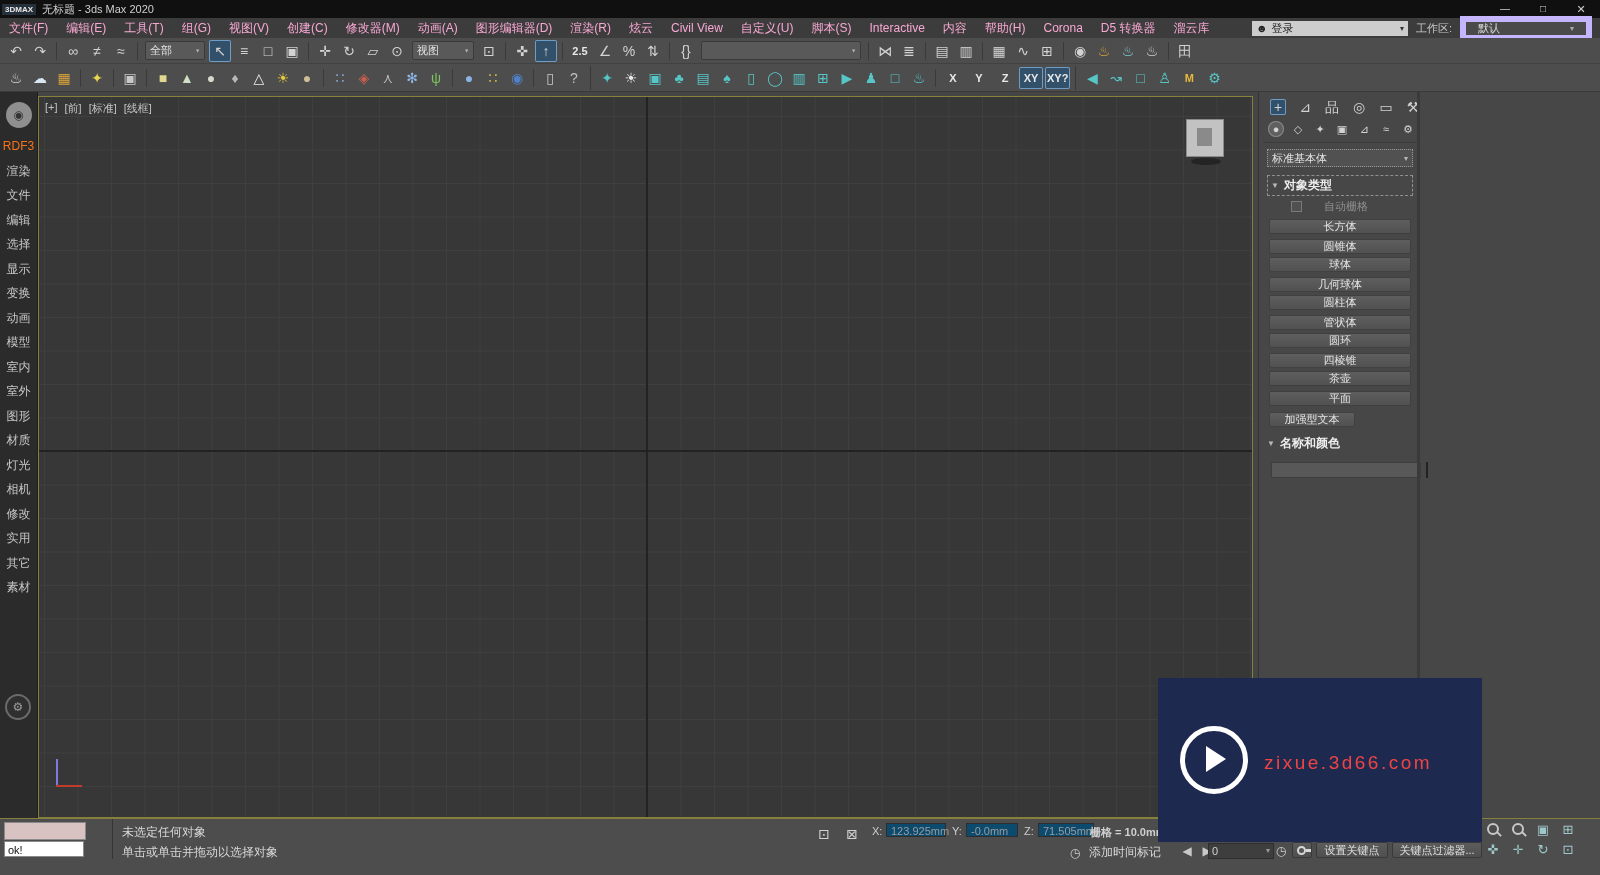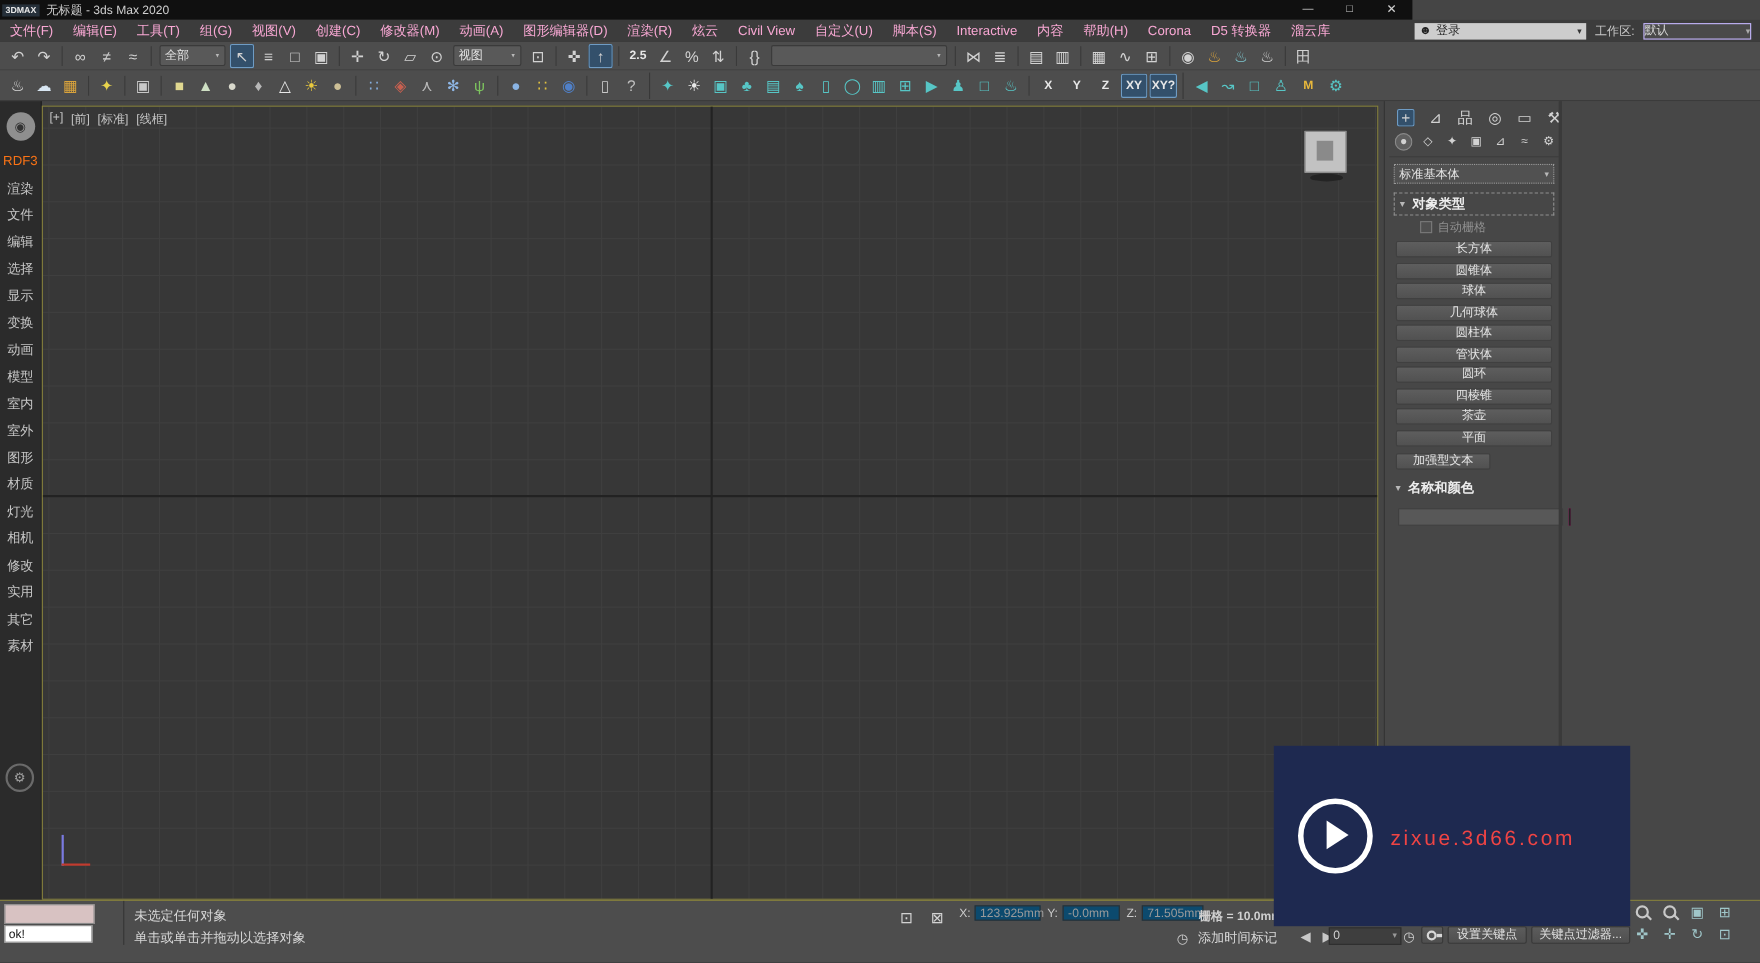--- a/index.html
+++ b/index.html
@@ -1,37 +1,37 @@
 <!DOCTYPE html>
 <html><head>
 <meta charset="utf-8">
 <style>
   html,body{margin:0;padding:0;}
   body{width:1600px;height:875px;position:relative;overflow:hidden;
        background:#454545;font-family:"Liberation Sans","DejaVu Sans",sans-serif;
        -webkit-font-smoothing:antialiased;user-select:none;}
   
-  #titlebar{position:absolute;left:0;top:0;width:1284px;height:18px;background:#101010;
+  #titlebar{position:absolute;left:0;top:0;width:1600px;height:18px;background:#101010;
             display:flex;align-items:center;color:#d8d8d8;font-size:11px;}
   .badge{background:#26303a;color:#e8e8e8;font-size:8px;font-weight:bold;padding:1px 3px;margin:0 6px 0 2px;}
   .wtitle{color:#cfcfcf;}
   .wbtns{margin-left:auto;display:flex;}
   .wbtn{width:38px;height:18px;text-align:center;line-height:18px;color:#cfcfcf;font-size:10px;}
   .wbtn:last-child{font-size:11px;}
   
   #menubar{position:absolute;left:0;top:18px;width:1600px;height:20px;background:#3c3c3c;
            border-bottom:1px solid #2c2c2c;display:flex;align-items:center;}
   .mi{padding:0 9px;font-size:12px;color:#f9a8d4;line-height:20px;white-space:nowrap;}
   .mright{margin-left:auto;display:flex;align-items:center;gap:8px;padding-right:8px;}
   .loginbox{background:#cdcdcd;color:#222;height:15px;line-height:15px;width:148px;font-size:11px;
             display:flex;align-items:center;padding:0 4px;gap:4px;}
   .loginbox .arr{margin-left:auto;font-size:8px;color:#333;}
   .wslabel{font-size:11px;color:#c8c8c8;}
-  .wsbox{background:#4a4a4a;border:1px solid #c4b5fd;color:#d8d8d8;font-size:11px;height:13px;
-         line-height:13px;width:96px;display:flex;align-items:center;padding:0 0;}
+  .wsbox{background:#4a4a4a;border:6px solid #c4b5fd;color:#d8d8d8;font-size:11px;height:13px;
+         line-height:13px;width:96px;display:flex;align-items:center;padding:0 12px;}
   .wsbox .arr{margin-left:auto;font-size:8px;color:#aaa;}
   
   .tbar{position:absolute;left:0;width:1600px;background:#4d4d4d;display:flex;align-items:center;padding-left:4px;box-sizing:border-box;}
   #toolbar1{top:38px;height:26px;border-bottom:1px solid #414141;}
   #toolbar2{top:64px;height:28px;border-bottom:1px solid #3a3a3a;}
   .ti{width:22px;height:22px;line-height:22px;text-align:center;font-size:14px;color:#d2d2d2;
       display:inline-block;margin:0 1px;border-radius:2px;flex:none;}
   .ti.b{font-size:11px;font-weight:bold;color:#e8e8e8;width:auto;min-width:20px;padding:0 2px;}
   .ti.act{background:#33506b;box-shadow:inset 0 0 0 1px #6f9cc4;}
   .tsep{display:inline-block;width:1px;height:18px;background:#3a3a3a;margin:0 4px;flex:none;}
@@ -74,21 +74,21 @@
   .pcats{display:flex;gap:4px;padding:3px 4px 5px 4px;border-bottom:1px solid #3c3c3c;align-items:center;}
   .pcats .ti{width:16px;height:16px;line-height:16px;font-size:11px;}
   .pcats .ti.act{background:#606060;box-shadow:inset 0 0 0 1px #8a8a8a;border-radius:8px;}
   .pdrop{margin:6px 4px 4px 4px;height:16px;background:#515151;border:1px dotted #9a9a9a;
          display:flex;align-items:center;font-size:11px;color:#e4e4e4;padding:0 4px;}
   .pdrop .arr{margin-left:auto;font-size:8px;color:#b8b8b8;}
   .roll{display:flex;align-items:center;gap:5px;margin:8px 4px 3px 4px;color:#ededed;
         font-weight:bold;font-size:12px;}
   .roll .tri{font-size:8px;color:#b8b8b8;}
   .roll.dashed{border:1px dashed #8f8f8f;padding:1px 3px;}
-  .agrow{display:flex;align-items:center;gap:5px;margin:3px 0 5px 28px;}
+  .agrow{display:flex;align-items:center;gap:22px;margin:3px 0 5px 28px;}
   .agbox{width:9px;height:9px;border:1px solid #7a7a7a;background:#505050;}
   .aglabel{font-size:11px;color:#8f8f8f;}
   .obj-row{display:flex;gap:5px;margin:3px 6px;flex-direction:column;}
   .obj-btn{flex:1;height:15px;background:linear-gradient(#5e5e5e,#515151);border:1px solid #404040;
            border-radius:2px;color:#e4e4e4;font-size:11px;line-height:13px;padding:0;
            font-family:"Liberation Sans","DejaVu Sans",sans-serif;}
   .obj-btn.wide{flex:none;width:86px;margin:3px 0 0 6px;}
   .namerow{display:flex;align-items:center;gap:5px;margin:10px 8px 0 8px;}
   .namefield{flex:1;height:14px;background:#585858;border:1px solid #3e3e3e;color:#e0e0e0;
              font-size:11px;padding:0 3px;font-family:"Liberation Sans","DejaVu Sans",sans-serif;}

